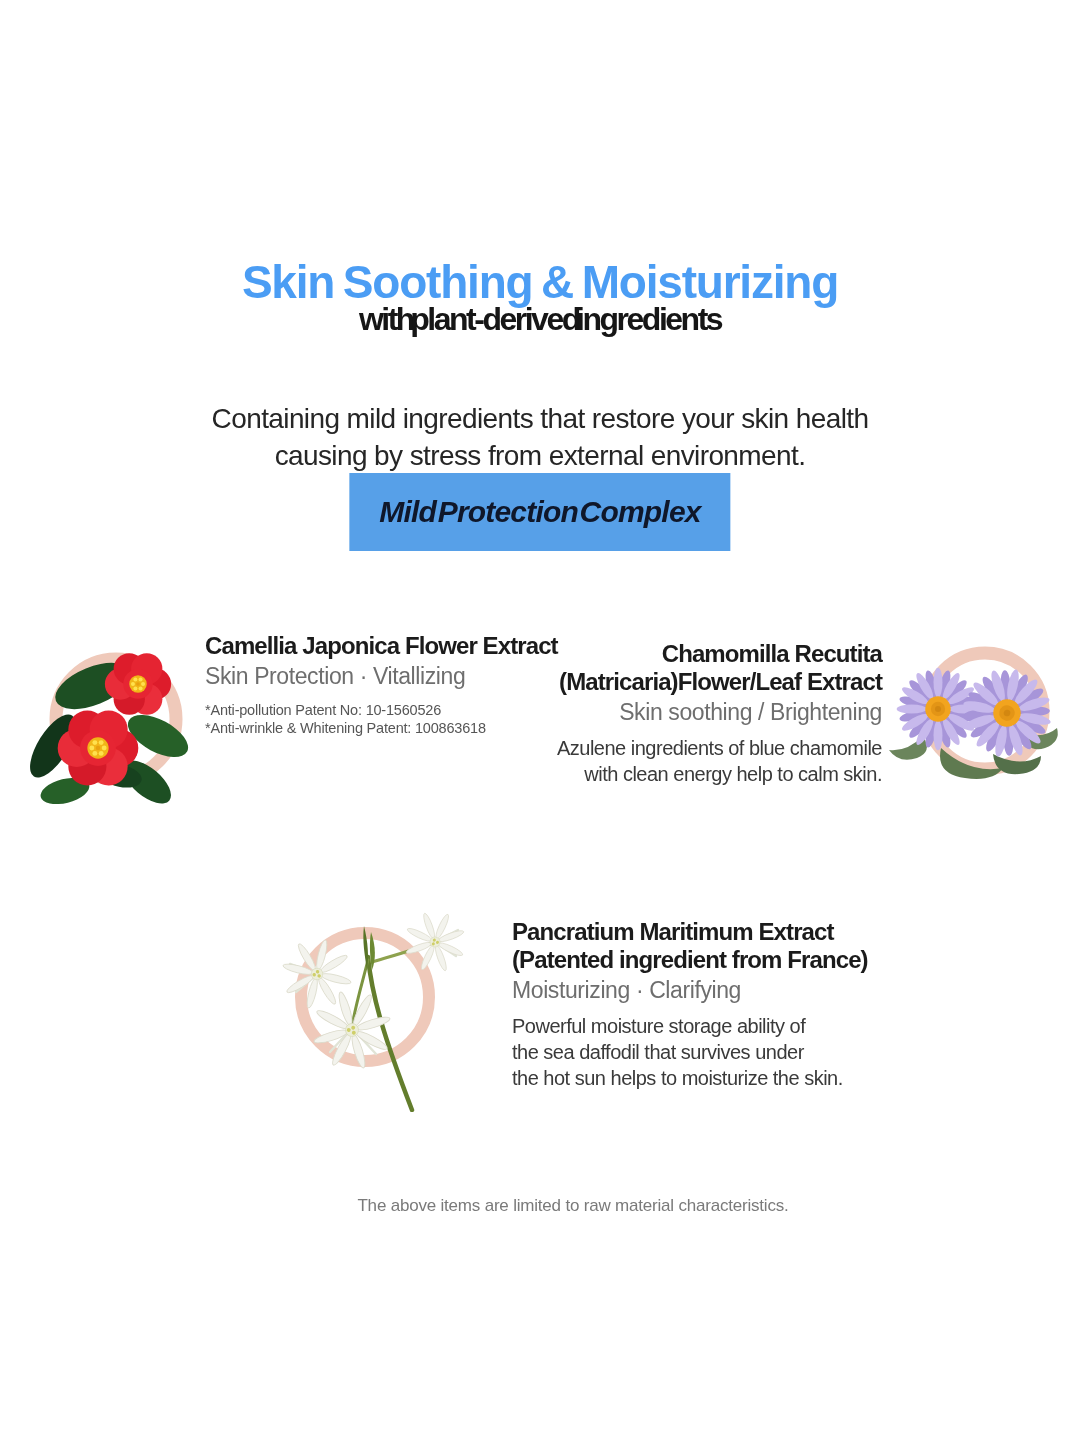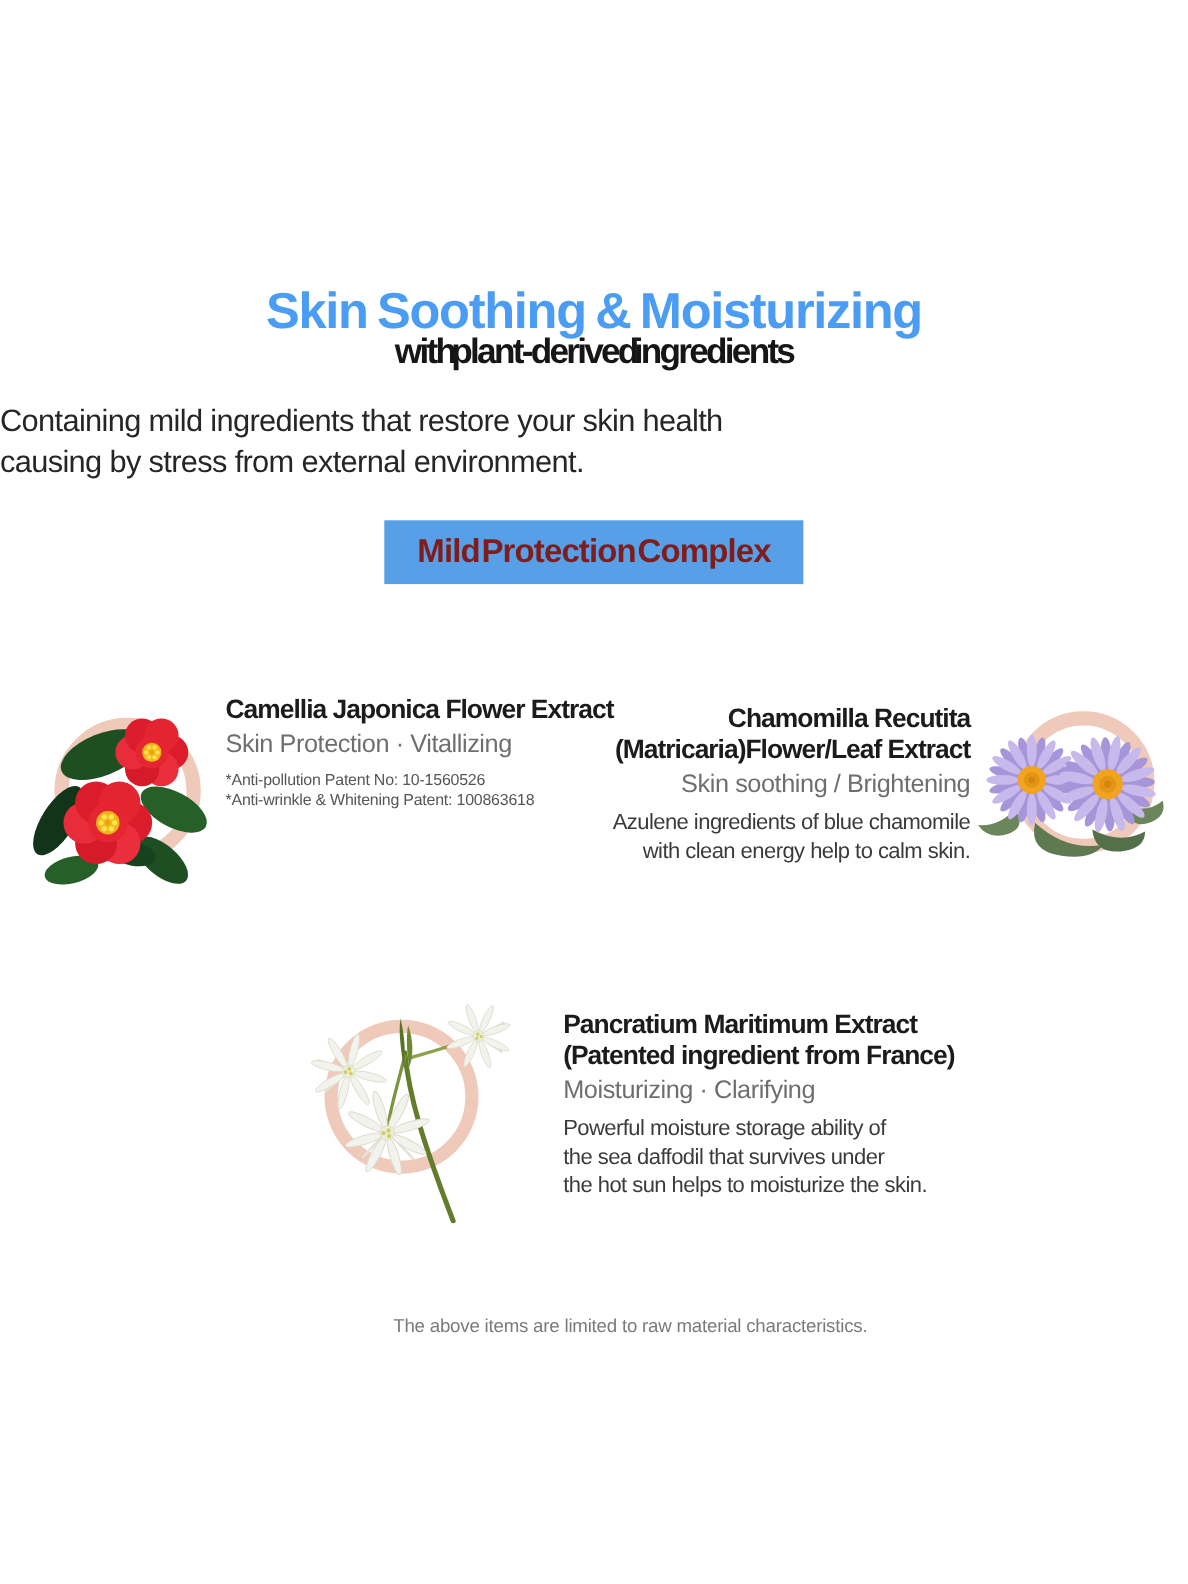--- a/index.html
+++ b/index.html
@@ -14,29 +14,29 @@
     position:absolute; top:224px; left:0; width:100%;
     text-align:center; font-size:46px; font-weight:bold;
     color:#4B9DF4; letter-spacing:-1.2px; word-spacing:-3px;
   }
   .hero-title-black {
     position:absolute; top:274px; left:0; width:100%;
     text-align:center; font-size:32px; font-weight:bold;
     color:#161616; letter-spacing:-2.5px; word-spacing:-9px;
   }
   .hero-desc {
-    position:absolute; top:336px; left:0; width:100%;
-    font-size:28px; line-height:37px;
+    position:absolute; top:372px; left:0; width:100%;
+    text-align:center; font-size:28px; line-height:37px;
     color:#262626; letter-spacing:-0.6px;
   }
   .banner {
     position:absolute; top:473px; left:50%; transform:translateX(-50%);
-    background:#57A0E8; color:#7f1d1d;
+    background:#57A0E8; color:#0f172a;
     font-size:30px; font-weight:bold; letter-spacing:-0.8px; word-spacing:-6px;
-    padding:12px 30px; white-space:nowrap;
+    padding:22px 30px; white-space:nowrap;font-style:italic;
   }
   
   .ing-img { position:absolute; }
   .img-camellia   { left:15px;  top:636px; width:180px; height:185px; }
   .img-chamomile  { left:863px; top:636px; width:207px; height:190px; }
   .img-daffodil   { left:272px; top:912px; width:195px; height:200px; }
 
   .ing-txt { position:absolute; }
   .txt-camellia   { left:205px; top:632px; text-align:left; }
   .txt-chamomille { right:198px; top:640px; text-align:right; }

